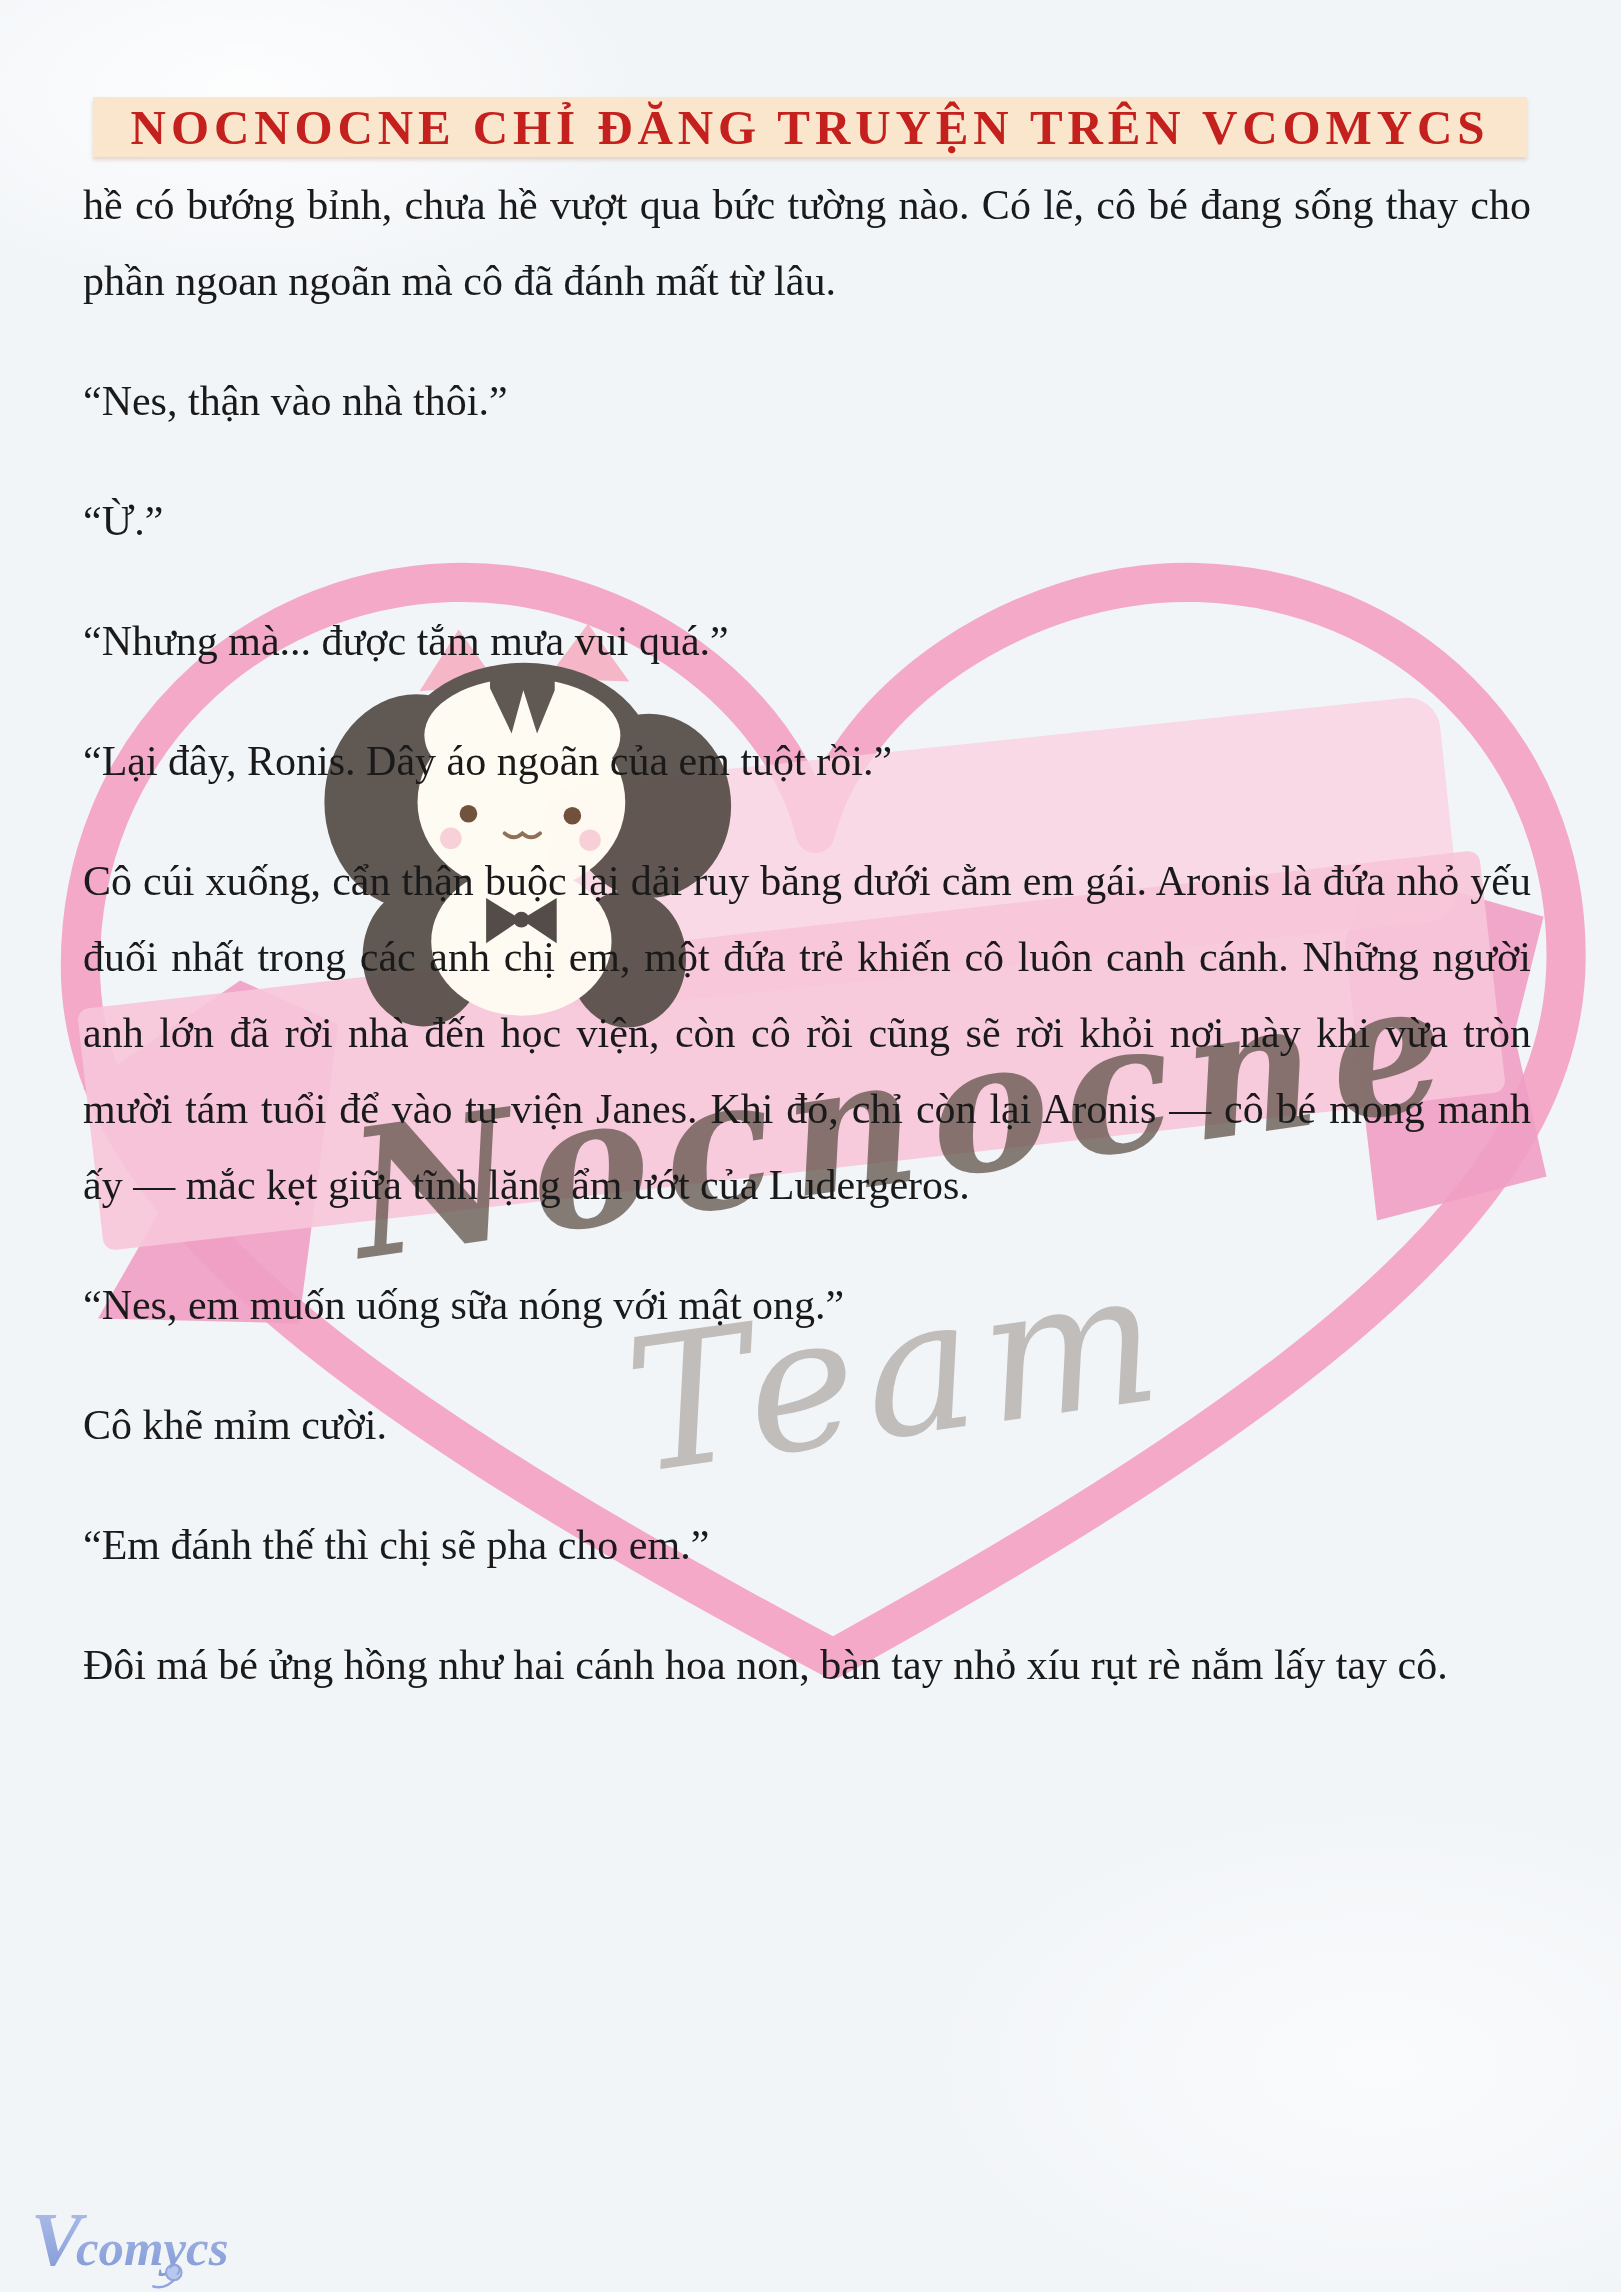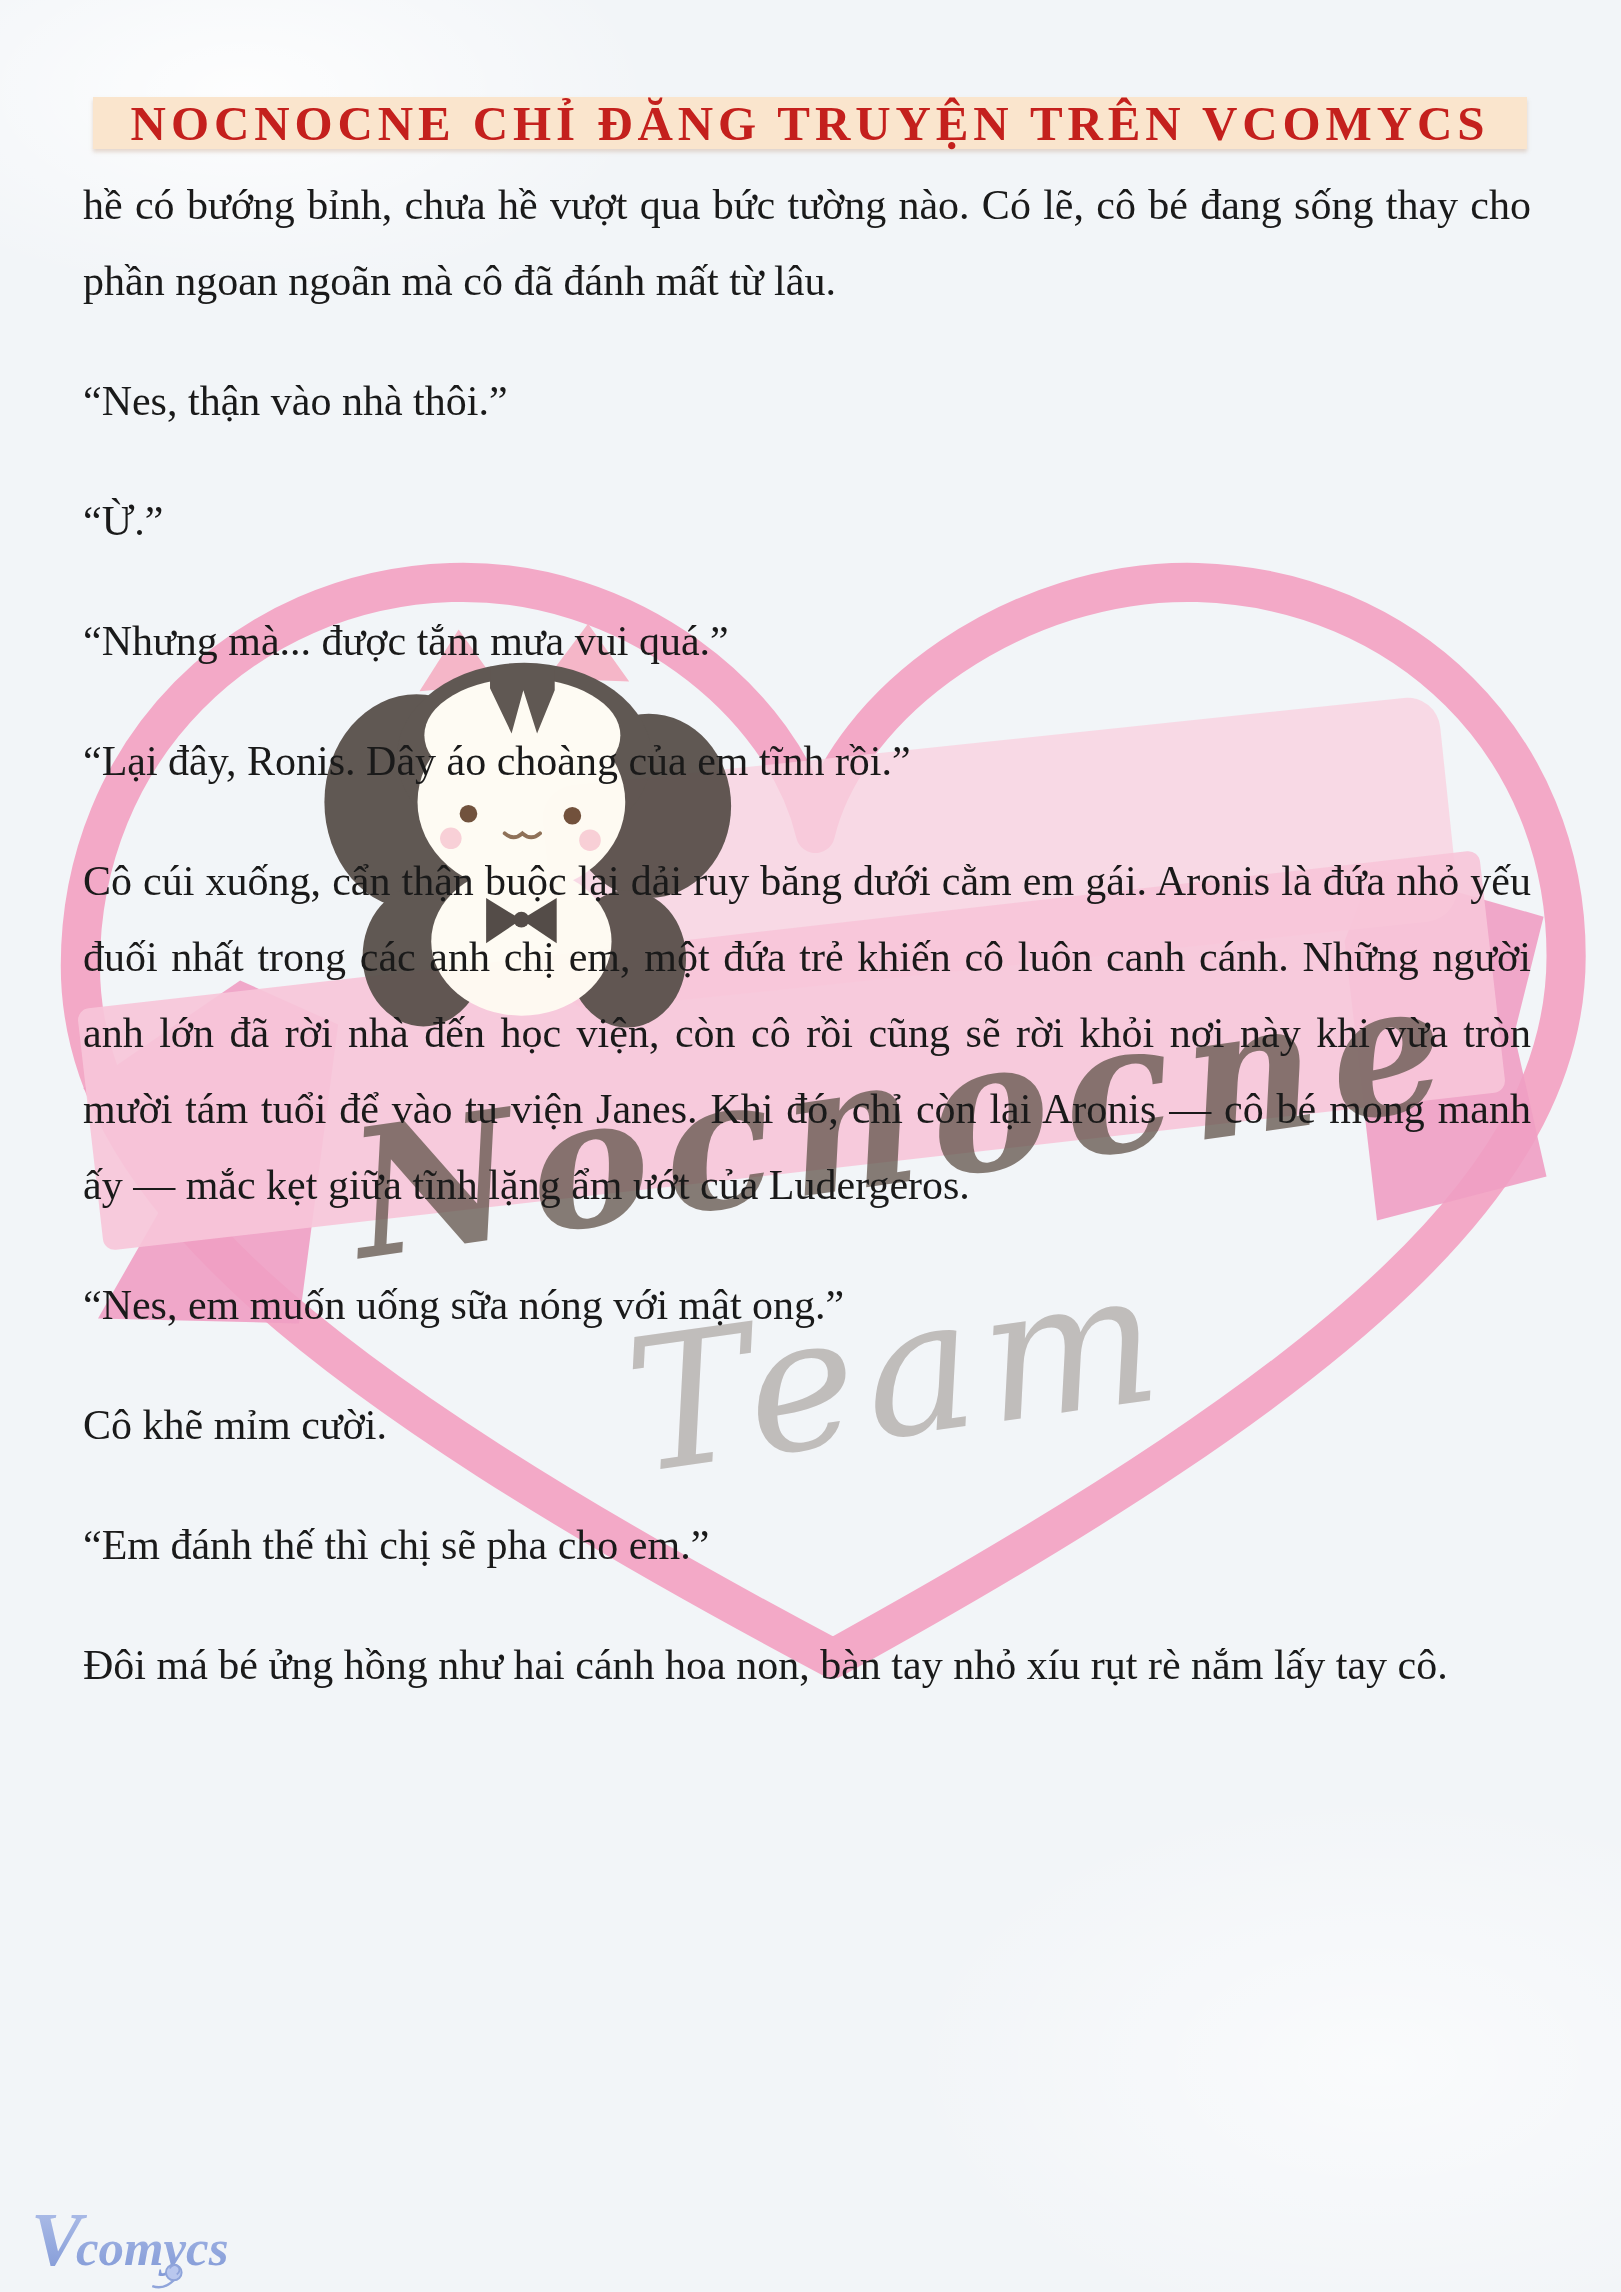--- a/index.html
+++ b/index.html
@@ -45,21 +45,21 @@
     color: rgba(103,88,80,0.78);
   }
   .script-team {
     left: 627px; top: 1264px;
     font-size: 184px; letter-spacing: 9.8px; font-weight: normal;
     color: rgba(152,142,137,0.55);
   }
 
   
   .header-banner {
-    position: absolute; left: 93px; right: 94px; top: 97px; height: 52px;
+    position: absolute; left: 93px; right: 94px; top: 97px; height: 60px;
     z-index: 10;
     background: var(--header-bg, #fae5cd);
     display: flex; align-items: center; justify-content: center;
     box-shadow: 0 2.9px 3.9px rgba(190,150,120,0.35);
   }
   .header-banner .title {
     font-family: "Liberation Serif", serif;
     font-weight: bold;
     font-size: 49px;
     line-height: 1;
@@ -137,21 +137,21 @@
 
   <div class="header-banner">
     <span class="title">NOCNOCNE CHỈ ĐĂNG TRUYỆN TRÊN VCOMYCS</span>
   </div>
 
   <div class="content">
       <p class="para">hề có bướng bỉnh, chưa hề vượt qua bức tường nào. Có lẽ, cô bé đang sống thay cho phần ngoan ngoãn mà cô đã đánh mất từ lâu.</p>
       <p class="para">“Nes, thận vào nhà thôi.”</p>
       <p class="para">“Ừ.”</p>
       <p class="para">“Nhưng mà... được tắm mưa vui quá.”</p>
-      <p class="para">“Lại đây, Ronis. Dây áo choàng của em tĩnh rồi.”</p>
+      <p class="para">“Lại đây, Ronis. Dây áo ngoãn của em tuột rồi.”</p>
       <p class="para">Cô cúi xuống, cẩn thận buộc lại dải ruy băng dưới cằm em gái. Aronis là đứa nhỏ yếu đuối nhất trong các anh chị em, một đứa trẻ khiến cô luôn canh cánh. Những người anh lớn đã rời nhà đến học viện, còn cô rồi cũng sẽ rời khỏi nơi này khi vừa tròn mười tám tuổi để vào tu viện Janes. Khi đó, chỉ còn lại Aronis — cô bé mong manh ấy — mắc kẹt giữa tĩnh lặng ẩm ướt của Ludergeros.</p>
       <p class="para">“Nes, em muốn uống sữa nóng với mật ong.”</p>
       <p class="para">Cô khẽ mỉm cười.</p>
       <p class="para">“Em đánh thế thì chị sẽ pha cho em.”</p>
       <p class="para">Đôi má bé ửng hồng như hai cánh hoa non, bàn tay nhỏ xíu rụt rè nắm lấy tay cô.</p>
     </div>
 
   <svg class="wm logo-svg" viewBox="0 0 280 94">
     <defs>
       <linearGradient id="lg" x1="0" y1="0" x2="0" y2="1">

